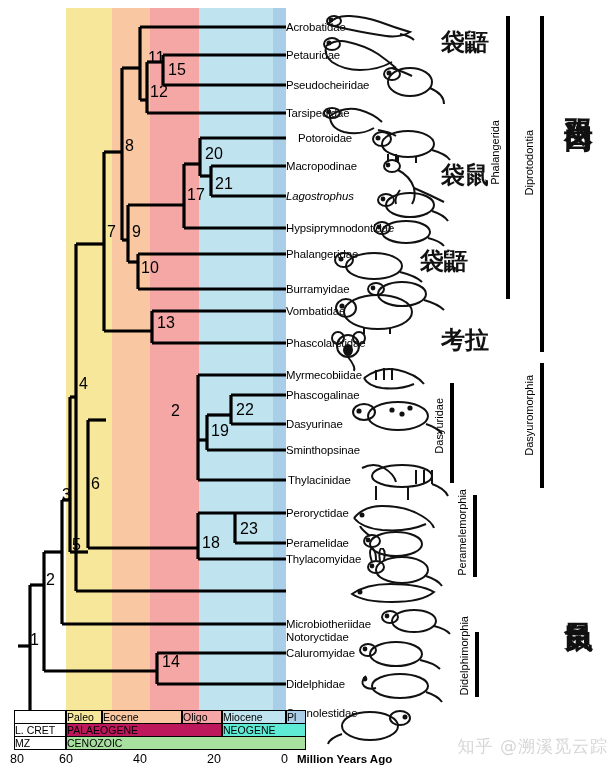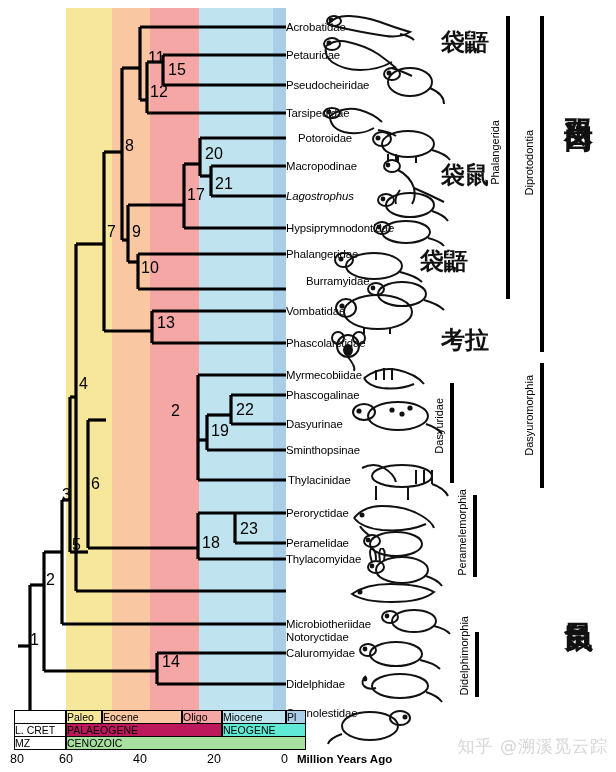--- a/index.html
+++ b/index.html
@@ -169,26 +169,26 @@
       <path d="M235 543 H286"></path>
 
       <path d="M198 375 V375"></path>
     </g>
   </svg>
 
   <div class="tip" style="left:286px;top:22px;">Acrobatidae</div>
   <div class="tip" style="left:286px;top:50px;">Petauridae</div>
   <div class="tip" style="left:286px;top:80px;">Pseudocheiridae</div>
   <div class="tip" style="left:286px;top:108px;">Tarsipedidae</div>
-  <div class="tip" style="left:298px;top:133px;">Potoroidae</div>
+  <div class="tip" style="left:286px;top:133px;padding-left:12px;">Potoroidae</div>
   <div class="tip" style="left:286px;top:161px;">Macropodinae</div>
   <div class="tip ital" style="left:286px;top:191px;">Lagostrophus</div>
   <div class="tip" style="left:286px;top:223px;">Hypsiprymnodontidae</div>
   <div class="tip" style="left:286px;top:249px;">Phalangeridae</div>
-  <div class="tip" style="left:286px;top:276px;padding-left:20px;">Burramyidae</div>
+  <div class="tip" style="left:286px;top:284px;">Burramyidae</div>
   <div class="tip" style="left:286px;top:306px;">Vombatidae</div>
   <div class="tip" style="left:286px;top:338px;">Phascolarctidae</div>
   <div class="tip" style="left:286px;top:370px;">Myrmecobiidae</div>
   <div class="tip" style="left:286px;top:390px;">Phascogalinae</div>
   <div class="tip" style="left:286px;top:419px;">Dasyurinae</div>
   <div class="tip" style="left:286px;top:445px;">Sminthopsinae</div>
   <div class="tip" style="left:288px;top:475px;">Thylacinidae</div>
   <div class="tip" style="left:286px;top:508px;">Peroryctidae</div>
   <div class="tip" style="left:286px;top:538px;">Peramelidae</div>
   <div class="tip" style="left:286px;top:554px;">Thylacomyidae</div>

